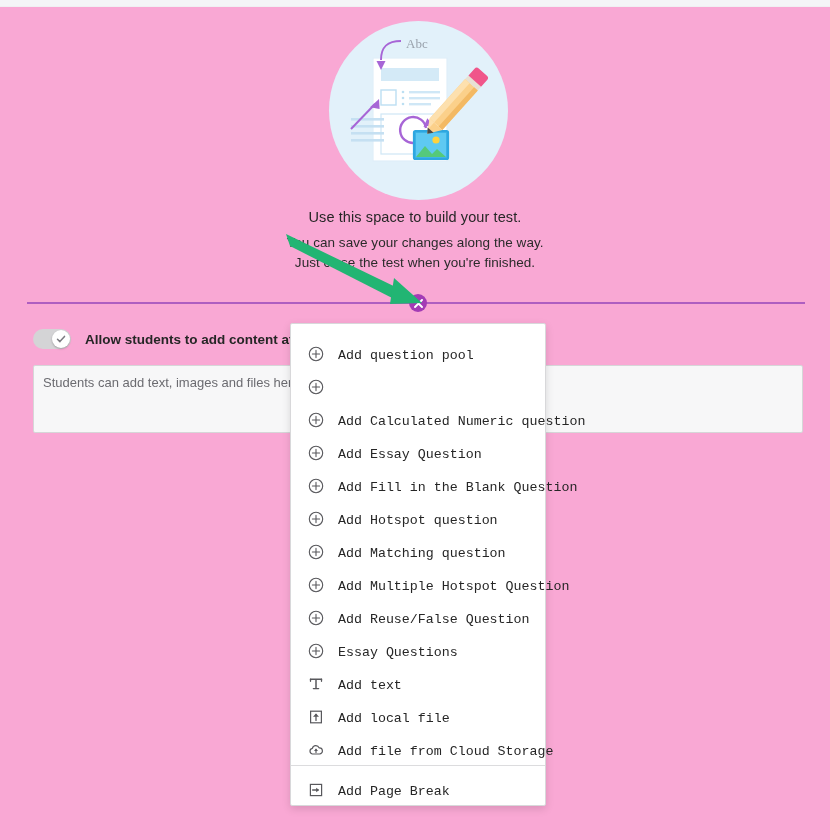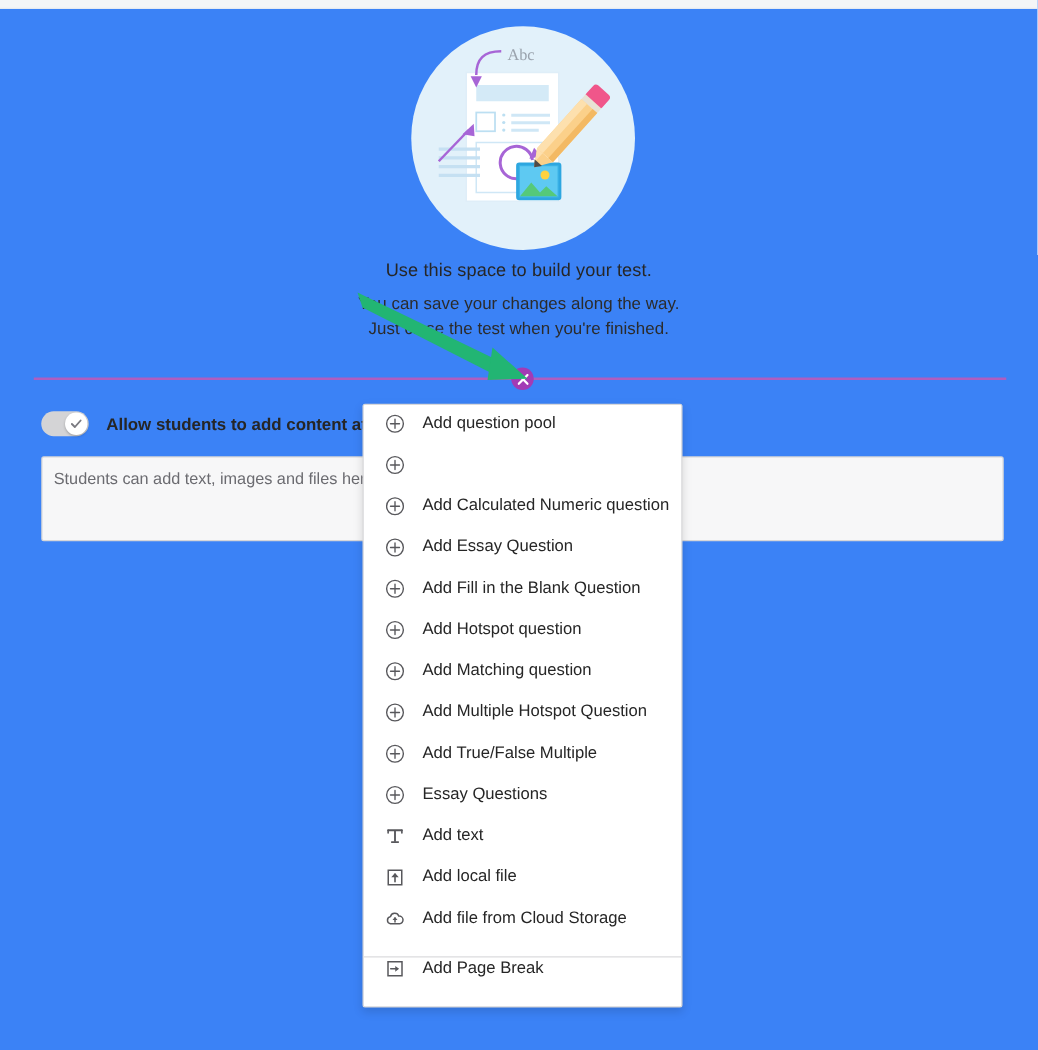--- a/index.html
+++ b/index.html
@@ -7,21 +7,21 @@
     margin: 0; padding: 0;
     width: 830px; height: 840px;
     background: #ffffff;
     font-family: "Liberation Sans", sans-serif;
     overflow: hidden;
   }
   #root {
     position: relative;
     width: 830px;
     height: 840px;
-    background: #3b82f6;
+    background: #f9a8d4;
   }
 
   
   .top-strip {
     position: absolute;
     left: 0; top: 0;
     width: 830px; height: 7px;
     background: #f4f5f7;
     border-bottom: 1px solid #f0f0f2;
   }
@@ -152,24 +152,25 @@
     left: 290px; top: 323px;
     width: 256px;
     background: #ffffff;
     border: 1px solid #d8d8da;
     border-radius: 2px;
     box-shadow: 0 3px 8px rgba(0,0,0,0.13);
     padding: 6px 0 0 0;
   }
   .menu-item {
     display: flex;
-    align-items: flex-start;
+    align-items: flex-end;
     height: 33px;
     padding: 0 10px 0 16px;
     cursor: pointer;
+    font-family: Liberation Mono, monospace;
   }
   .menu-item .mi-icon {
     width: 18px; height: 18px;
     flex: 0 0 18px;
     display: flex;
     align-items: center;
     justify-content: center;
     color: #58585c;
   }
   .menu-item .mi-icon svg { display:block; }
@@ -360,21 +361,21 @@
       <span class="mi-label">Add Multiple Hotspot Question</span>
     </div>
 
     <div class="menu-item">
       <span class="mi-icon">
         <svg width="16" height="16" viewBox="0 0 16 16">
             <circle cx="8" cy="8" r="6.7" fill="none" stroke="currentColor" stroke-width="1.1"></circle>
             <path d="M8 4.4 V11.6 M4.4 8 H11.6" stroke="currentColor" stroke-width="1.1" stroke-linecap="round"></path>
           </svg>
       </span>
-      <span class="mi-label">Add True/False Multiple</span>
+      <span class="mi-label">Add Reuse/False Question</span>
     </div>
 
     <div class="menu-item">
       <span class="mi-icon">
         <svg width="16" height="16" viewBox="0 0 16 16">
             <circle cx="8" cy="8" r="6.7" fill="none" stroke="currentColor" stroke-width="1.1"></circle>
             <path d="M8 4.4 V11.6 M4.4 8 H11.6" stroke="currentColor" stroke-width="1.1" stroke-linecap="round"></path>
           </svg>
       </span>
       <span class="mi-label">Essay Questions</span>

